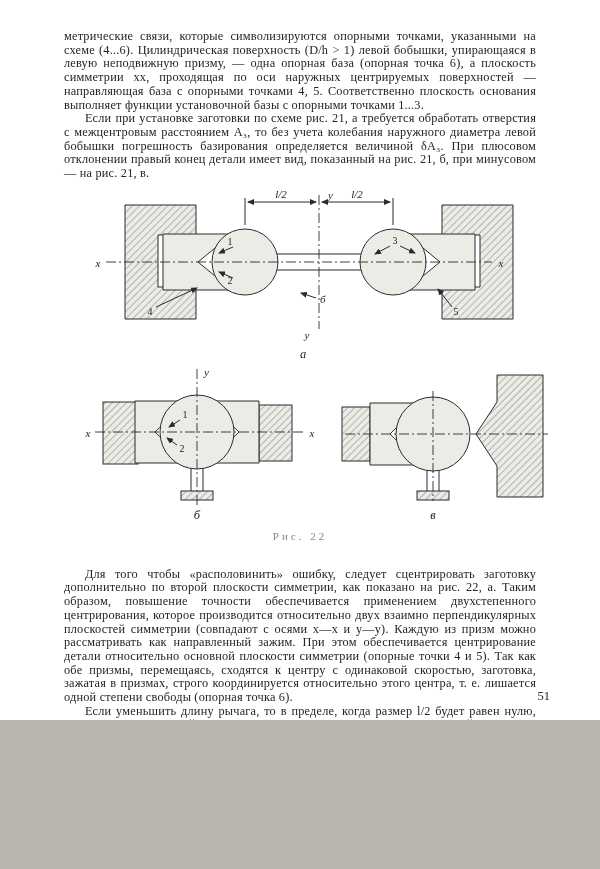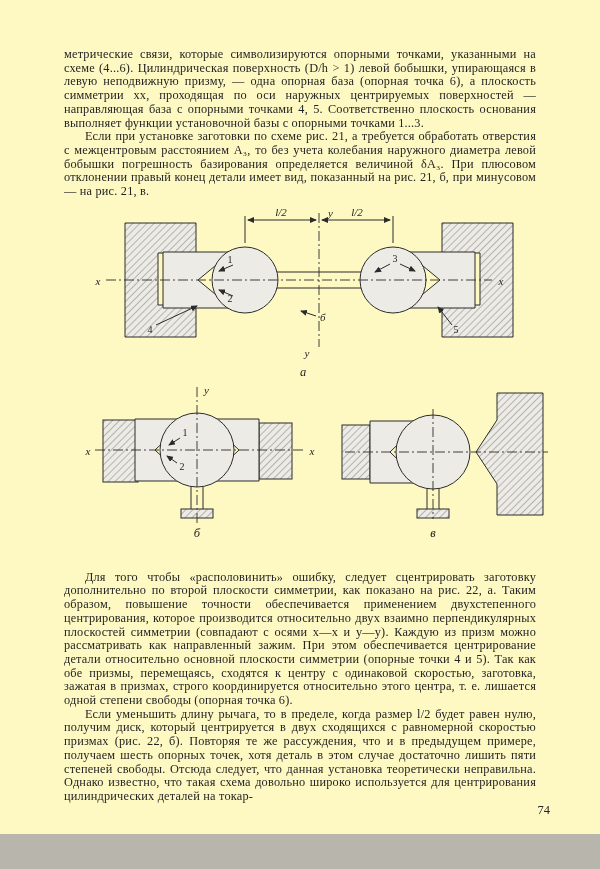--- a/index.html
+++ b/index.html
@@ -1,21 +1,21 @@
 <!DOCTYPE html>
 <html><head>
 <meta charset="utf-8">
 <style>
   * { margin:0; padding:0; box-sizing:border-box; }
   html,body { width:600px; }
   body { font-family:"Liberation Serif", serif; background:#b8b5ad; }
   .page {
-    position:relative; width:600px; height:834px;
-    background:#fef9c3; color:#242424; overflow:hidden;
-    padding-top:48px;
+    position:relative; width:600px; height:720px;
+    background:#ffffff; color:#242424; overflow:hidden;
+    padding-top:30px;
   }
   .text-col { width:472px; margin:0 auto; }
   .para {
     font-size:12.3px; line-height:13.7px; letter-spacing:0.2px;
     text-align:justify; text-indent:1.7em;
   }
   .para.cont { text-indent:0; }
   .figure { margin:8px 0 26px; }
   .figure svg { display:block; }
   .fig-caption {
@@ -134,21 +134,22 @@
         <line class="ln" x1="427" y1="282" x2="427" y2="302"></line>
         <line class="ln" x1="439" y1="282" x2="439" y2="302"></line>
         <rect class="hatched" x="417" y="302" width="32" height="9"></rect>
         <line class="cl" x1="345" y1="245" x2="548" y2="245"></line>
         <line class="cl" x1="433" y1="202" x2="433" y2="312"></line>
         <g>
           <text class="sub" x="433" y="330" text-anchor="middle">в</text>
         </g>
       </g>
     </svg>
+    <figcaption class="fig-caption">Рис. 22</figcaption>
   </figure>
 
   <div class="text-col">
     <p class="para">Для того чтобы «располовинить» ошибку, следует сцентрировать заготовку дополнительно по второй плоскости симметрии, как показано на рис. 22, а. Таким образом, повышение точности обеспечивается применением двухстепенного центрирования, которое производится относительно двух взаимно перпендикулярных плоскостей симметрии (совпадают с осями x—x и y—y). Каждую из призм можно рассматривать как направленный зажим. При этом обеспечивается центрирование детали относительно основной плоскости симметрии (опорные точки 4 и 5). Так как обе призмы, перемещаясь, сходятся к центру с одинаковой скоростью, заготовка, зажатая в призмах, строго координируется относительно этого центра, т. е. лишается одной степени свободы (опорная точка 6).</p>
     <p class="para">Если уменьшить длину рычага, то в пределе, когда размер l/2 будет равен нулю, получим диск, который центрируется в двух сходящихся с равномерной скоростью призмах (рис. 22, б). Повторяя те же рассуждения, что и в предыдущем примере, получаем шесть опорных точек, хотя деталь в этом случае достаточно лишить пяти степеней свободы. Отсюда следует, что данная установка теоретически неправильна. Однако известно, что такая схема довольно широко используется для центрирования цилиндрических деталей на токар-</p>
   </div>
 
-  <div class="page-num">74</div>
+  <div class="page-num">51</div>
 </div>
 
 </body></html>

